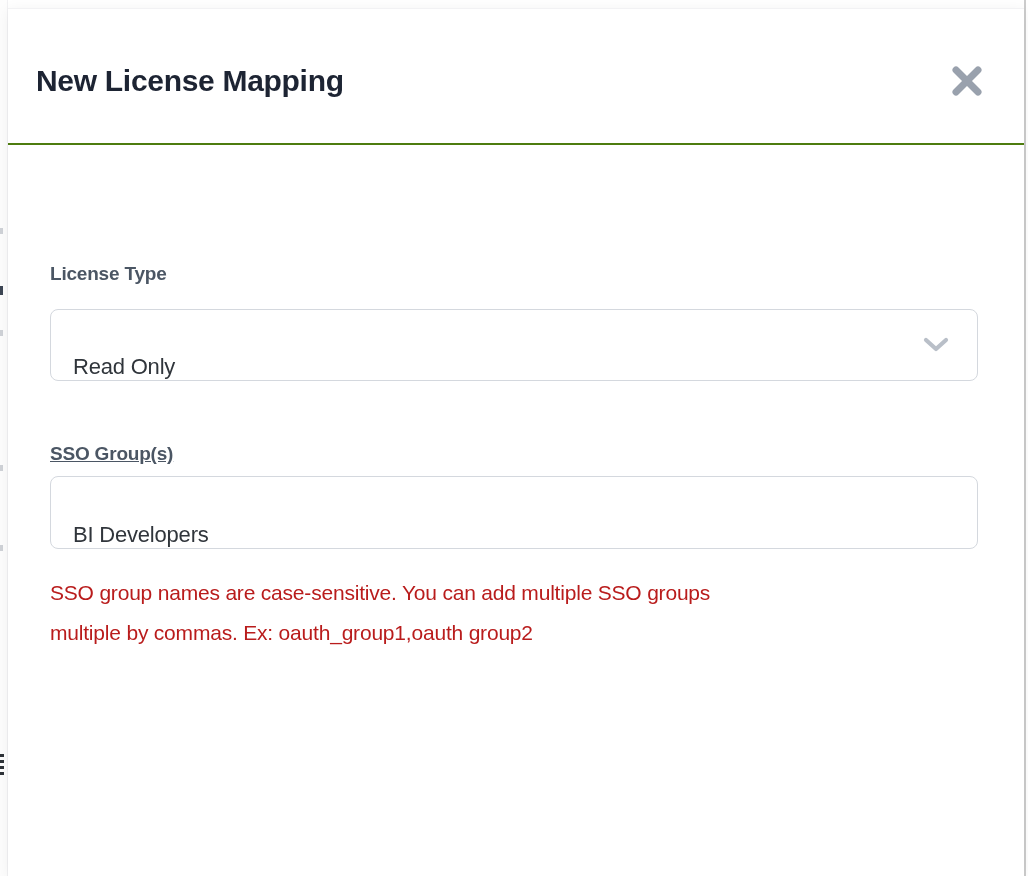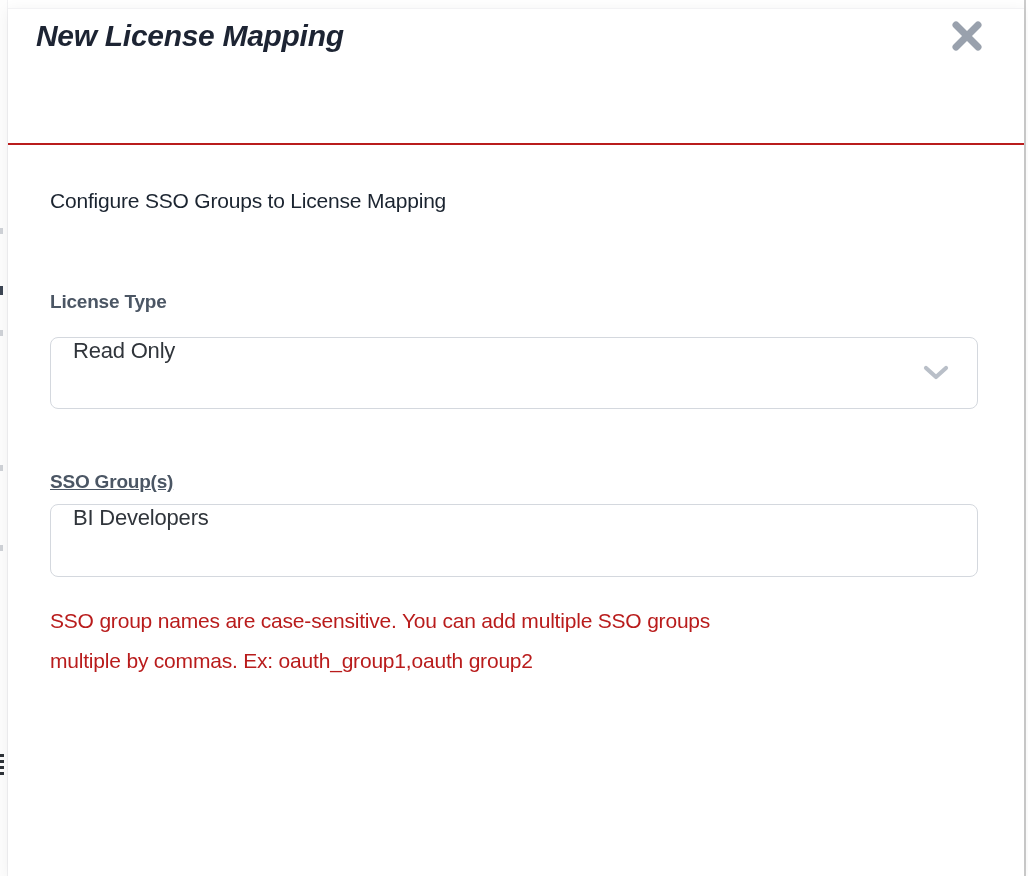--- a/index.html
+++ b/index.html
@@ -27,24 +27,23 @@
 
   
   .modal {
     position: absolute; left: 8px; top: 8px; width: 1016px; height: 868px;
     background: #ffffff;
     border-top: 1px solid #f2f2f4;
     box-shadow: 0 2px 14px rgba(0,0,0,0.06);
   }
   .modal-header {
     height: 136px;
-    display: flex; justify-content: space-between;
+    display: flex; align-items: center; justify-content: space-between;
     padding: 10px 40px 0 28px;
-    border-bottom: 2px solid #b91c1c;
-    font-style: italic;
+    border-bottom: 2px solid #4d7c0f;
   }
   .modal-title {
     font-size: 30px; font-weight: bold; color: #1d2433;
     letter-spacing: -0.3px;
   }
   .close-btn {
     width: 34px; height: 34px;
     background: none; border: none; cursor: pointer;
     display: flex; align-items: center; justify-content: center;
   }
@@ -61,21 +60,21 @@
   .label-license { margin-top: 76px; }
   .label-sso { margin-top: 62px; text-decoration: underline; }
 
   .control {
     position: relative;
     margin-top: 24px;
     height: 72px; width: 100%;
     background: #ffffff;
     border: 1px solid #d4d8de;
     border-radius: 8px;
-    display: flex; align-items: flex-start;
+    display: flex; align-items: flex-end;
     padding: 0 56px 0 22px;
     font-family: "Liberation Sans", sans-serif;
     font-size: 22px; color: #30353b;
     cursor: pointer;
   }
   .control.input-box { margin-top: 11px; height: 73px; cursor: text; }
   .control input {
     border: none; outline: none; width: 100%;
     font-family: "Liberation Sans", sans-serif;
     font-size: 22px; color: #30353b; background: transparent;
@@ -119,21 +118,20 @@
         <svg width="32" height="32" viewBox="0 0 32 32">
           <line x1="5" y1="5" x2="27" y2="27" stroke="#99a1ad" stroke-width="7" stroke-linecap="round"></line>
           <line x1="27" y1="5" x2="5" y2="27" stroke="#99a1ad" stroke-width="7" stroke-linecap="round"></line>
         </svg>
       </span>
     </button>
   </div>
 
   <div class="modal-body">
 
-    <div class="configure-text">Configure SSO Groups to License Mapping</div>
 
     <div class="field-label label-license">License Type</div>
     <div class="control" role="combobox">
       <span>Read Only</span>
       <span class="chevron">
         <svg width="26" height="16" viewBox="0 0 26 16">
           <polyline points="3,3 13,12 23,3" fill="none" stroke="#b9bfc8" stroke-width="4.2" stroke-linecap="round" stroke-linejoin="round"></polyline>
         </svg>
       </span>
     </div>

